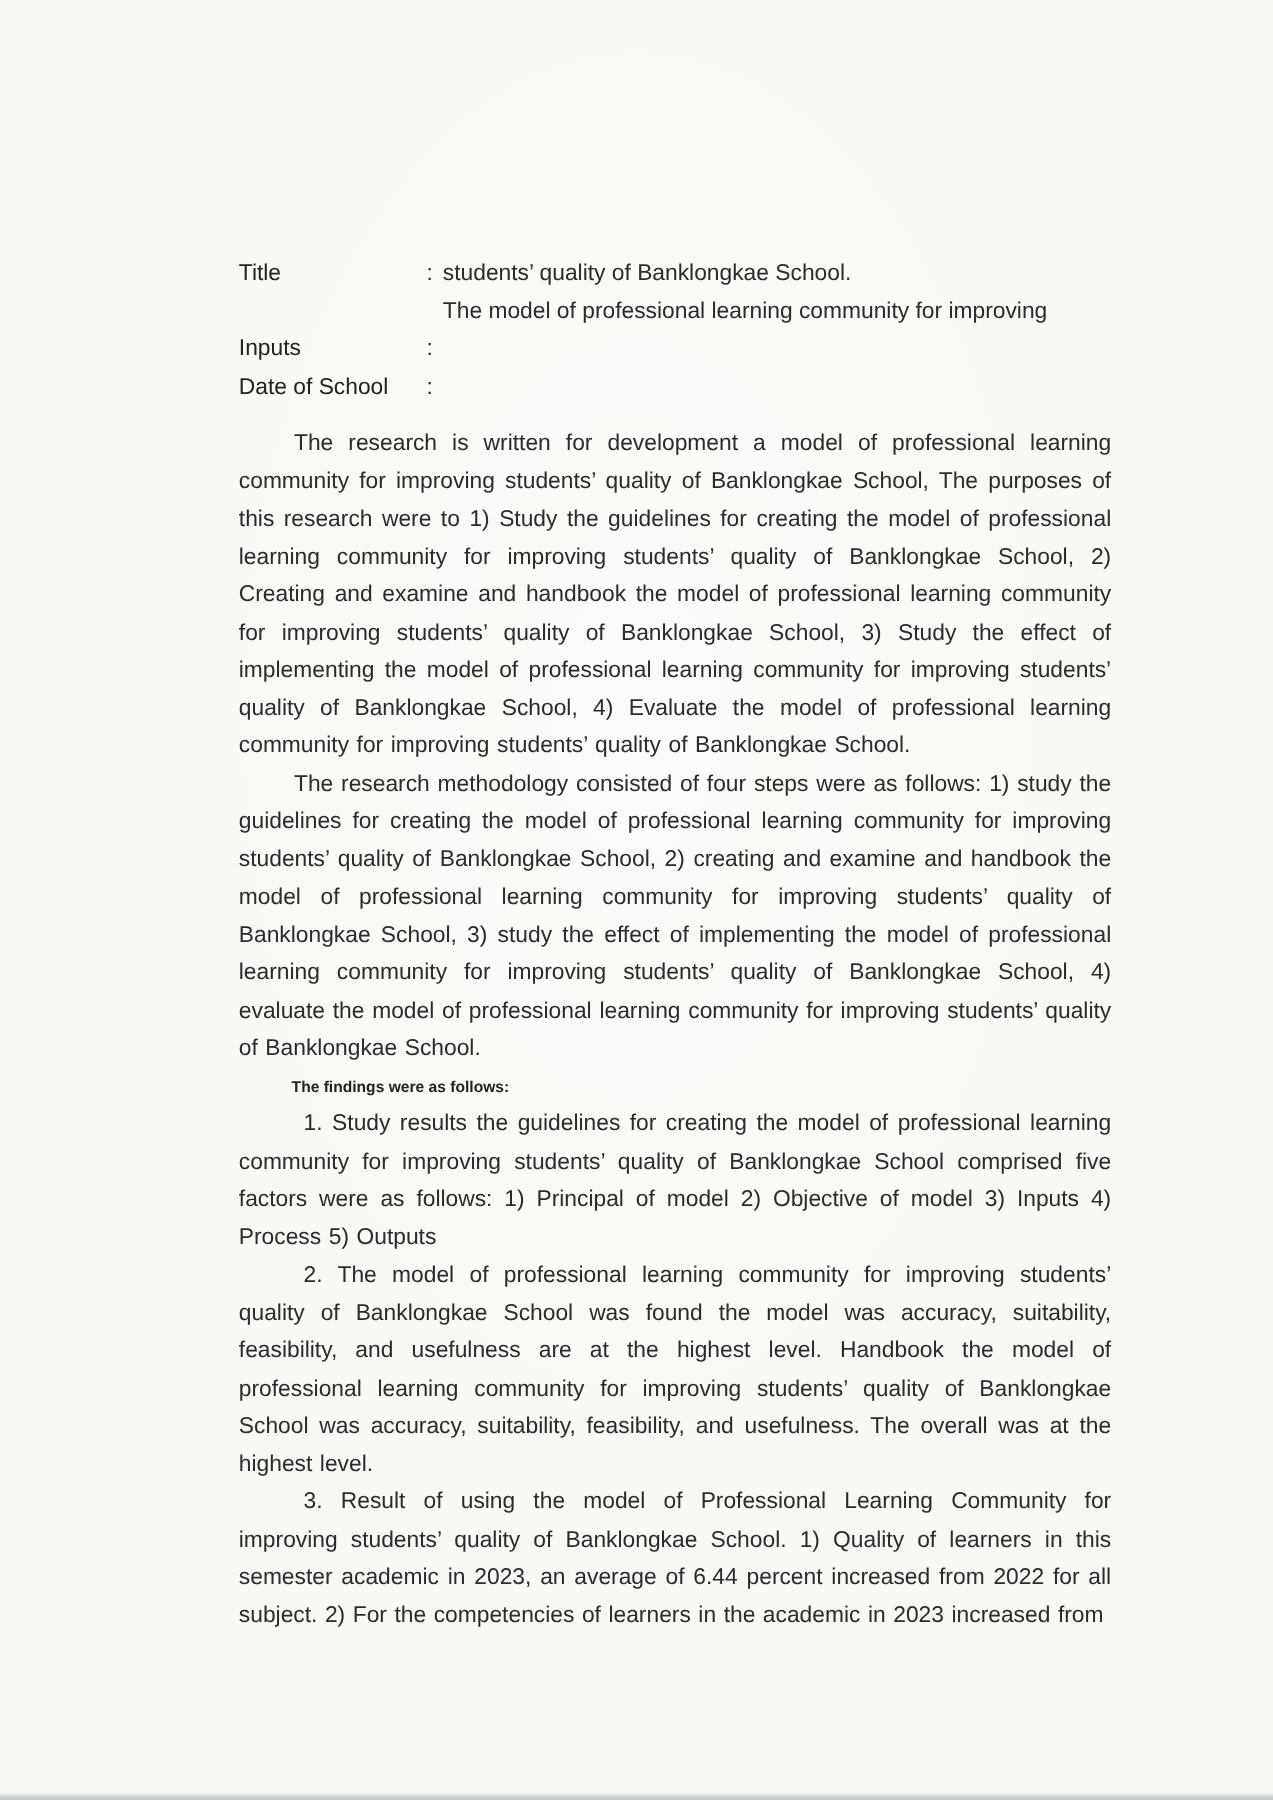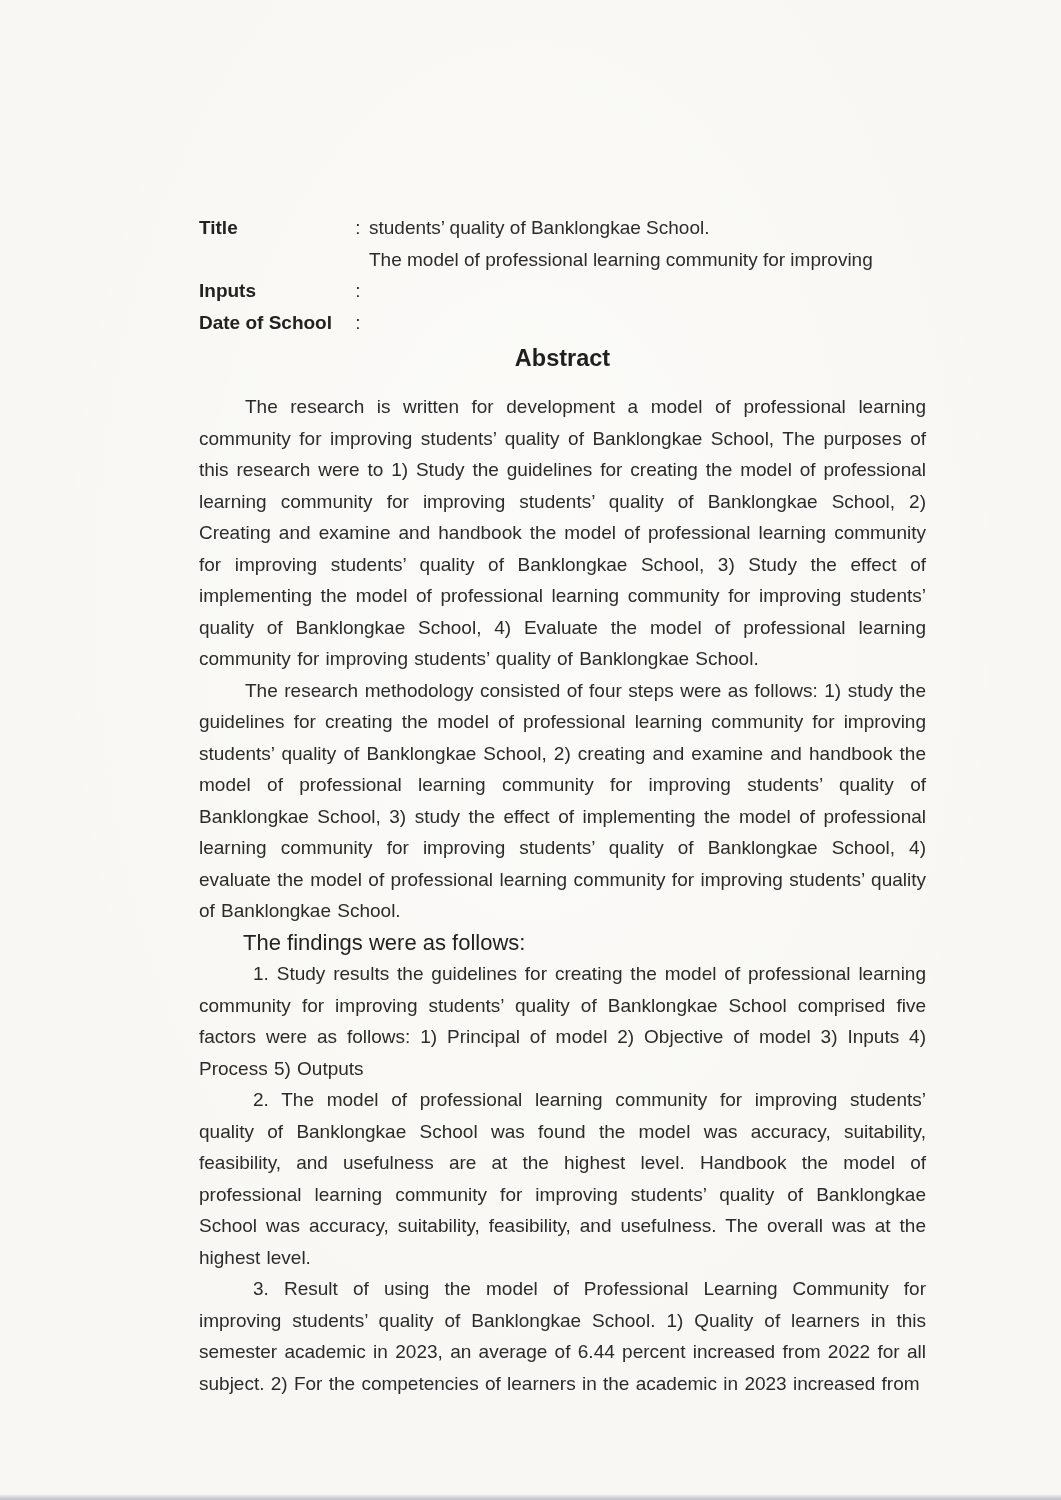--- a/index.html
+++ b/index.html
@@ -30,21 +30,21 @@
   }
 
   
   .meta { width: 100%; }
   .meta-row {
     display: grid;
     grid-template-columns: 148px 22px 1fr;
     align-items: start;
   }
   .meta-label {
-    font-weight: bold;
+    font-weight: normal;
     font-size: 19px;
     line-height: 31.5px;
     color: #222;
   }
   .meta-colon {
     font-size: 19px;
     line-height: 31.5px;
     text-align: center;
     color: #2b2b2b;
   }
@@ -70,23 +70,23 @@
   .para {
     font-size: 19px;
     line-height: 31.5px;
     text-align: justify;
     color: #2b2b2b;
     text-indent: 46px;
     word-spacing: 1px;
   }
   .para.num-indent { text-indent: 54px; }
   .findings-heading {
-    font-size: 22px;
+    font-size: 13px;
     line-height: 31.5px;
-    font-weight: normal;
+    font-weight: bold;
     color: #222;
     text-indent: 44px;
   }
 
   
   .bottom-edge {
     position: absolute;
     left: 0;
     bottom: 0;
     width: 100%;
@@ -116,21 +116,20 @@
         <div class="meta-colon">:</div>
       </div>
 
       <div class="meta-row">
         <div class="meta-label">Date of School</div>
         <div class="meta-colon">:</div>
       </div>
 
     </div>
 
-    <div class="abstract-heading">Abstract</div>
 
     <div class="body-text">
       <p class="para">The research is written for development a model of professional learning community for improving students’ quality of Banklongkae School, The purposes of this research were to 1) Study the guidelines for creating the model of professional learning community for improving students’ quality of Banklongkae School, 2) Creating and examine and handbook the model of professional learning community for improving students’ quality of Banklongkae School, 3) Study the effect of implementing the model of professional learning community for improving students’ quality of Banklongkae School, 4) Evaluate the model of professional learning community for improving students’ quality of Banklongkae School.</p>
       <p class="para">The research methodology consisted of four steps were as follows: 1) study the guidelines for creating the model of professional learning community for improving students’ quality of Banklongkae School, 2) creating and examine and handbook the model of professional learning community for improving students’ quality of Banklongkae School, 3) study the effect of implementing the model of professional learning community for improving students’ quality of Banklongkae School, 4) evaluate the model of professional learning community for improving students’ quality of Banklongkae School.</p>
 
       <p class="findings-heading">The findings were as follows:</p>
 
       <p class="para num-indent">1. Study results the guidelines for creating the model of professional learning community for improving students’ quality of Banklongkae School comprised five factors were as follows: 1) Principal of model 2) Objective of model 3) Inputs 4) Process 5) Outputs</p>
       <p class="para num-indent">2. The model of professional learning community for improving students’ quality of Banklongkae School was found the model was accuracy, suitability, feasibility, and usefulness are at the highest level. Handbook the model of professional learning community for improving students’ quality of Banklongkae School was accuracy, suitability, feasibility, and usefulness. The overall was at the highest level.</p>
       <p class="para num-indent">3. Result of using the model of Professional Learning Community for improving students’ quality of Banklongkae School. 1) Quality of learners in this semester academic in 2023, an average of 6.44 percent increased from 2022 for all subject. 2) For the competencies of learners in the academic in 2023 increased from</p>

